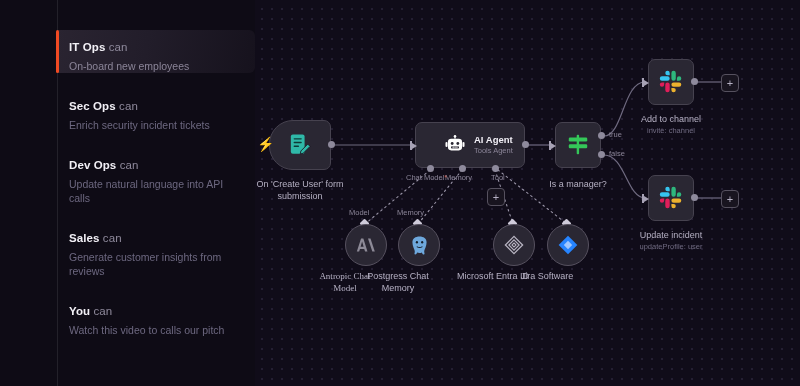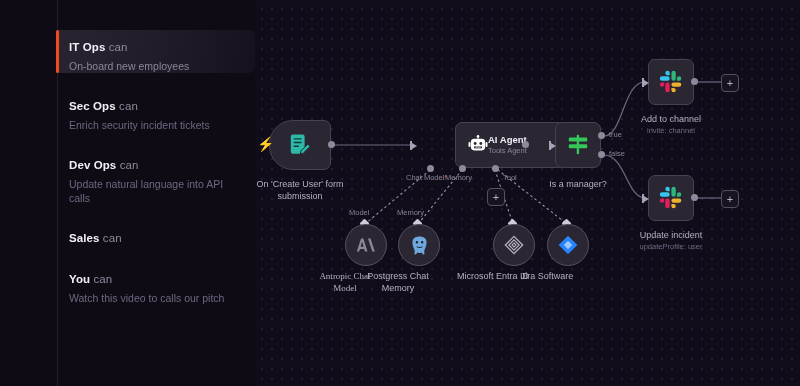--- a/index.html
+++ b/index.html
@@ -79,21 +79,21 @@
   
   .trigger .nbox{
     width:62px;height:50px;
     border-radius:24px 7px 7px 24px;
     justify-content:center;
   }
   .bolt{position:absolute;left:-12px;top:17px;font-size:14px;color:#e8472a;line-height:1;}
 
   
   .agent .nbox{
-    width:110px;height:46px;padding-left:12px;margin-left:40px;
+    width:110px;height:46px;padding-left:29px;gap:9px;
   }
   .agent-txt{display:flex;flex-direction:column;gap:1px;}
   .agent-title{font-size:9.5px;color:#f1eff6;font-weight:700;line-height:11px;}
   .agent-sub{font-size:7.5px;color:#8b8598;line-height:10px;}
 
   
   .switchn .nbox{width:46px;height:46px;justify-content:center;}
 
   
   .slackn .nbox{width:46px;height:46px;justify-content:center;}
@@ -153,20 +153,21 @@
         <p class="sb-desc">Enrich security incident tickets</p>
       </div>
 
       <div class="sb-item" style="margin-bottom:16px;">
         <p class="sb-title"><b>Dev Ops</b> <span>can</span></p>
         <p class="sb-desc">Update natural language into API calls</p>
       </div>
 
       <div class="sb-item" style="margin-bottom:16px;">
         <p class="sb-title"><b>Sales</b> <span>can</span></p>
+        <p class="sb-desc">Generate customer insights from reviews</p>
       </div>
 
       <div class="sb-item">
         <p class="sb-title"><b>You</b> <span>can</span></p>
         <p class="sb-desc">Watch this video to calls our pitch</p>
       </div>
 
     </div>
   </div>
 
@@ -231,21 +232,21 @@
           </div>
         </div>
         <span class="port" style="left:107px;top:19px;"></span>
 
         <span class="port" style="left:12px;top:43px;"></span>
         <span class="port" style="left:44px;top:43px;"></span>
         <span class="port" style="left:77px;top:43px;"></span>
 
         <span class="edgelbl" style="left:-9px;top:51px;"><span>Chat Model</span><span style="color:#e8472a;">*</span></span>
         <span class="edgelbl" style="left:30px;top:51px;">Memory</span>
-        <span class="edgelbl" style="left:88px;top:51px;">Tool</span>
+        <span class="edgelbl" style="left:76px;top:51px;">Tool</span>
 
         <div class="plusbtn" style="left:72px;top:66px;">+</div>
       </div>
 
       <div class="node switchn" style="left:300px;top:122px;">
         <span class="inmark" style="left:-6px;top:19px;"></span>
         <div class="nbox">
           <svg width="24" height="24" viewBox="0 0 26 26">
             <rect x="11.6" y="2" width="2.6" height="21" rx="1" fill="#34c759"></rect>
             <rect x="3" y="5" width="20" height="4.2" rx="1.3" fill="#34c759"></rect>

